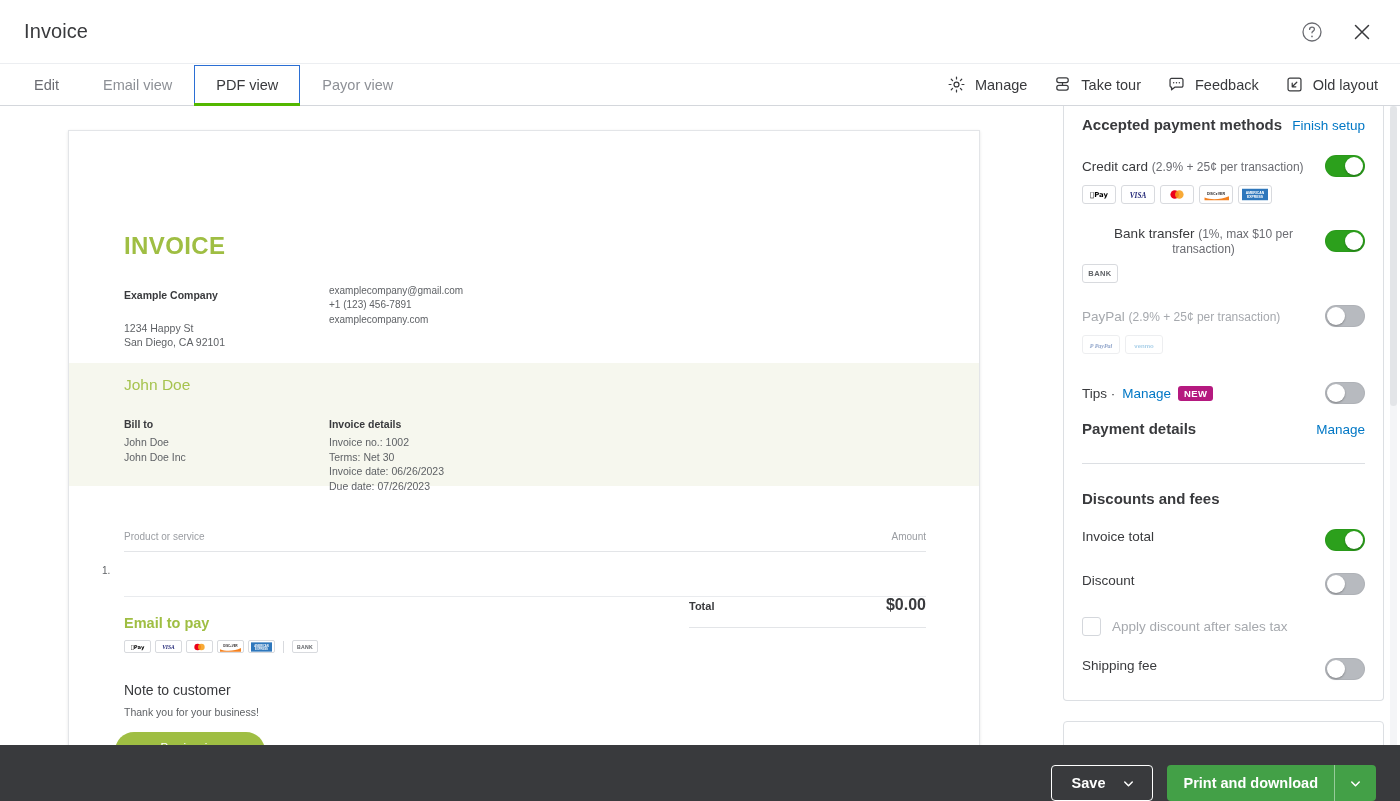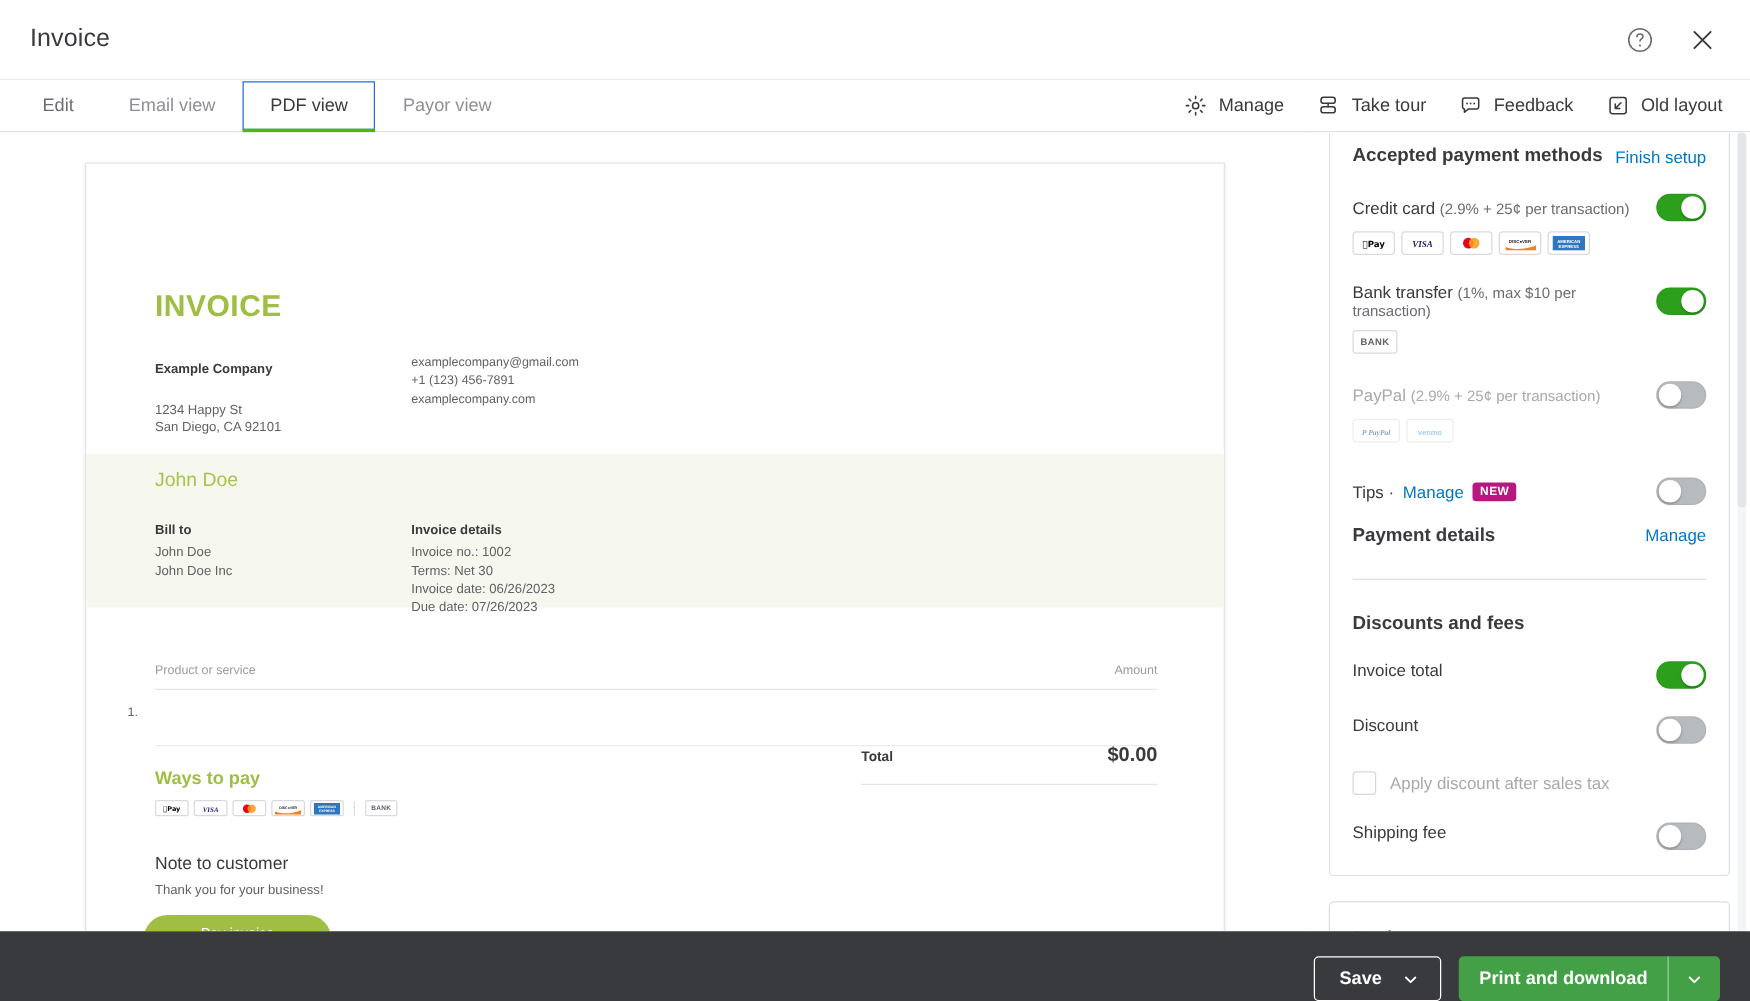--- a/index.html
+++ b/index.html
@@ -173,21 +173,21 @@
     display: flex; align-items: flex-end; justify-content: space-between;
     padding-top: 10px;
   }
   .sec-title { font-size: 15px; font-weight: bold; color: #393a3d; }
   .link { font-size: 13.5px; color: #0077c5; cursor: pointer; }
 
   .pm-row {
     display: flex; align-items: center; justify-content: space-between;
     margin-top: 22px;
   }
-  .pm-label { font-size: 13.5px; color: #393a3d; }
+  .pm-label { font-size: 13.5px; color: #393a3d; text-align: center; }
   .pm-label .fee { font-size: 12px; color: #6b6c72; }
   .pm-row.disabled .pm-label,
   .pm-row.disabled .pm-label .fee { color: #a6a9ae; }
   .pm-logos { display: flex; align-items: center; gap: 5px; margin-top: 8px; }
   .pm-logo {
     height: 19px; min-width: 32px; border: 1px solid #d8dade; border-radius: 3px;
     background: #fff; display: flex; align-items: center; justify-content: center;
     padding: 0 3px;
   }
   .pm-logo.faded { opacity: .45; }
@@ -404,21 +404,21 @@
           <div class="item-row"></div>
 
           <div class="totals">
             <div class="total-row">
               <span class="total-label">Total</span>
               <span class="total-value">$0.00</span>
             </div>
           </div>
 
           <div class="ways">
-            <div class="ways-title">Ways to pay</div>
+            <div class="ways-title">Email to pay</div>
             <div class="logo-row">
               <span class="logo">
                 <svg width="21" height="10" viewBox="0 0 34 15">
                     <rect width="34" height="15" fill="#fff"></rect>
                     <text x="17" y="11" font-size="8.5" font-family="DejaVu Sans, sans-serif" font-weight="bold" fill="#000" text-anchor="middle">Pay</text>
                   </svg>
               </span>
               <span class="logo">
                 <svg width="21" height="10" viewBox="0 0 34 15">
                     <rect width="34" height="15" fill="#fff"></rect>

